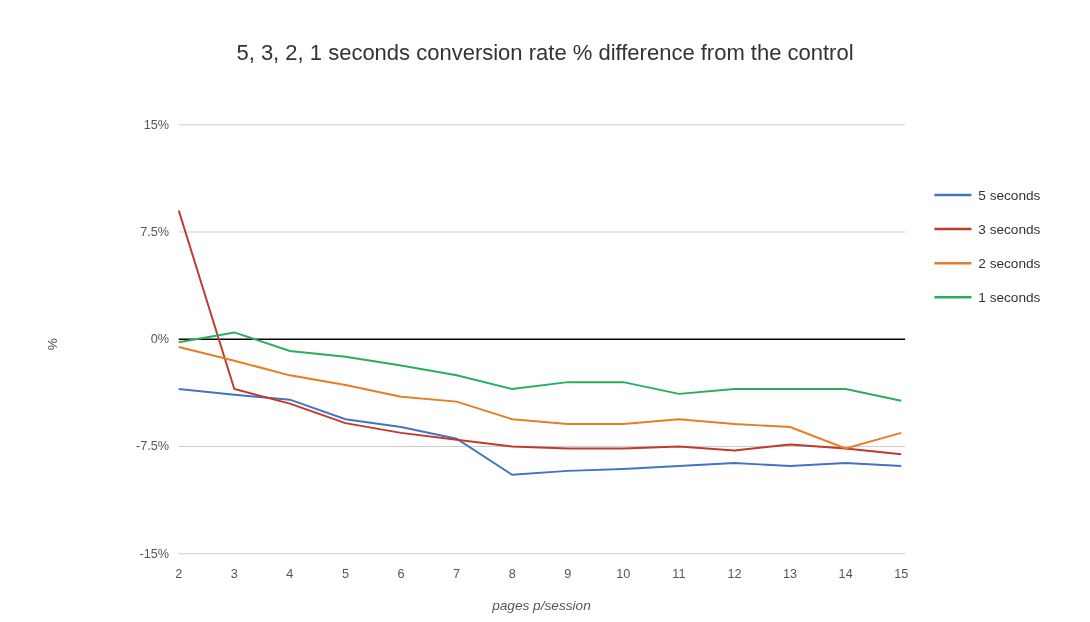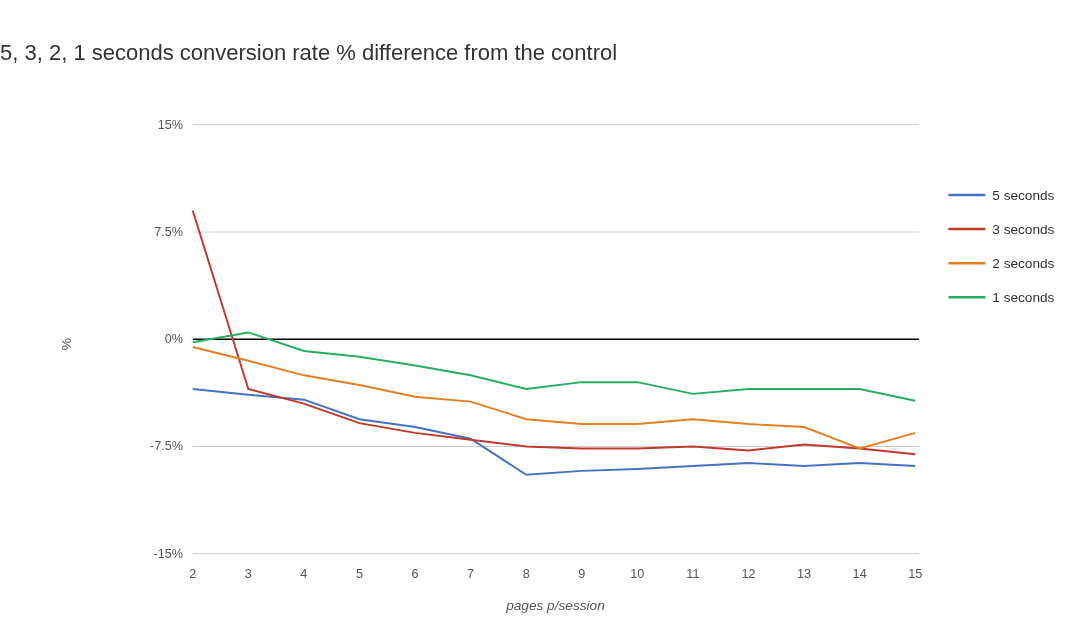--- a/index.html
+++ b/index.html
@@ -9,21 +9,21 @@
       width: 1090px;
       height: 622px;
       overflow: hidden;
     }
     .chart-container {
       width: 1090px;
       height: 622px;
       position: relative;
       display: flex;
       flex-direction: column;
-      align-items: flex-start;
+      align-items: center;
     }
     .chart-title {
       font-size: 22px;
       color: #333;
       margin-top: 40px;
       margin-bottom: 10px;
       font-weight: normal;
     }
     .chart-area {
       position: relative;

